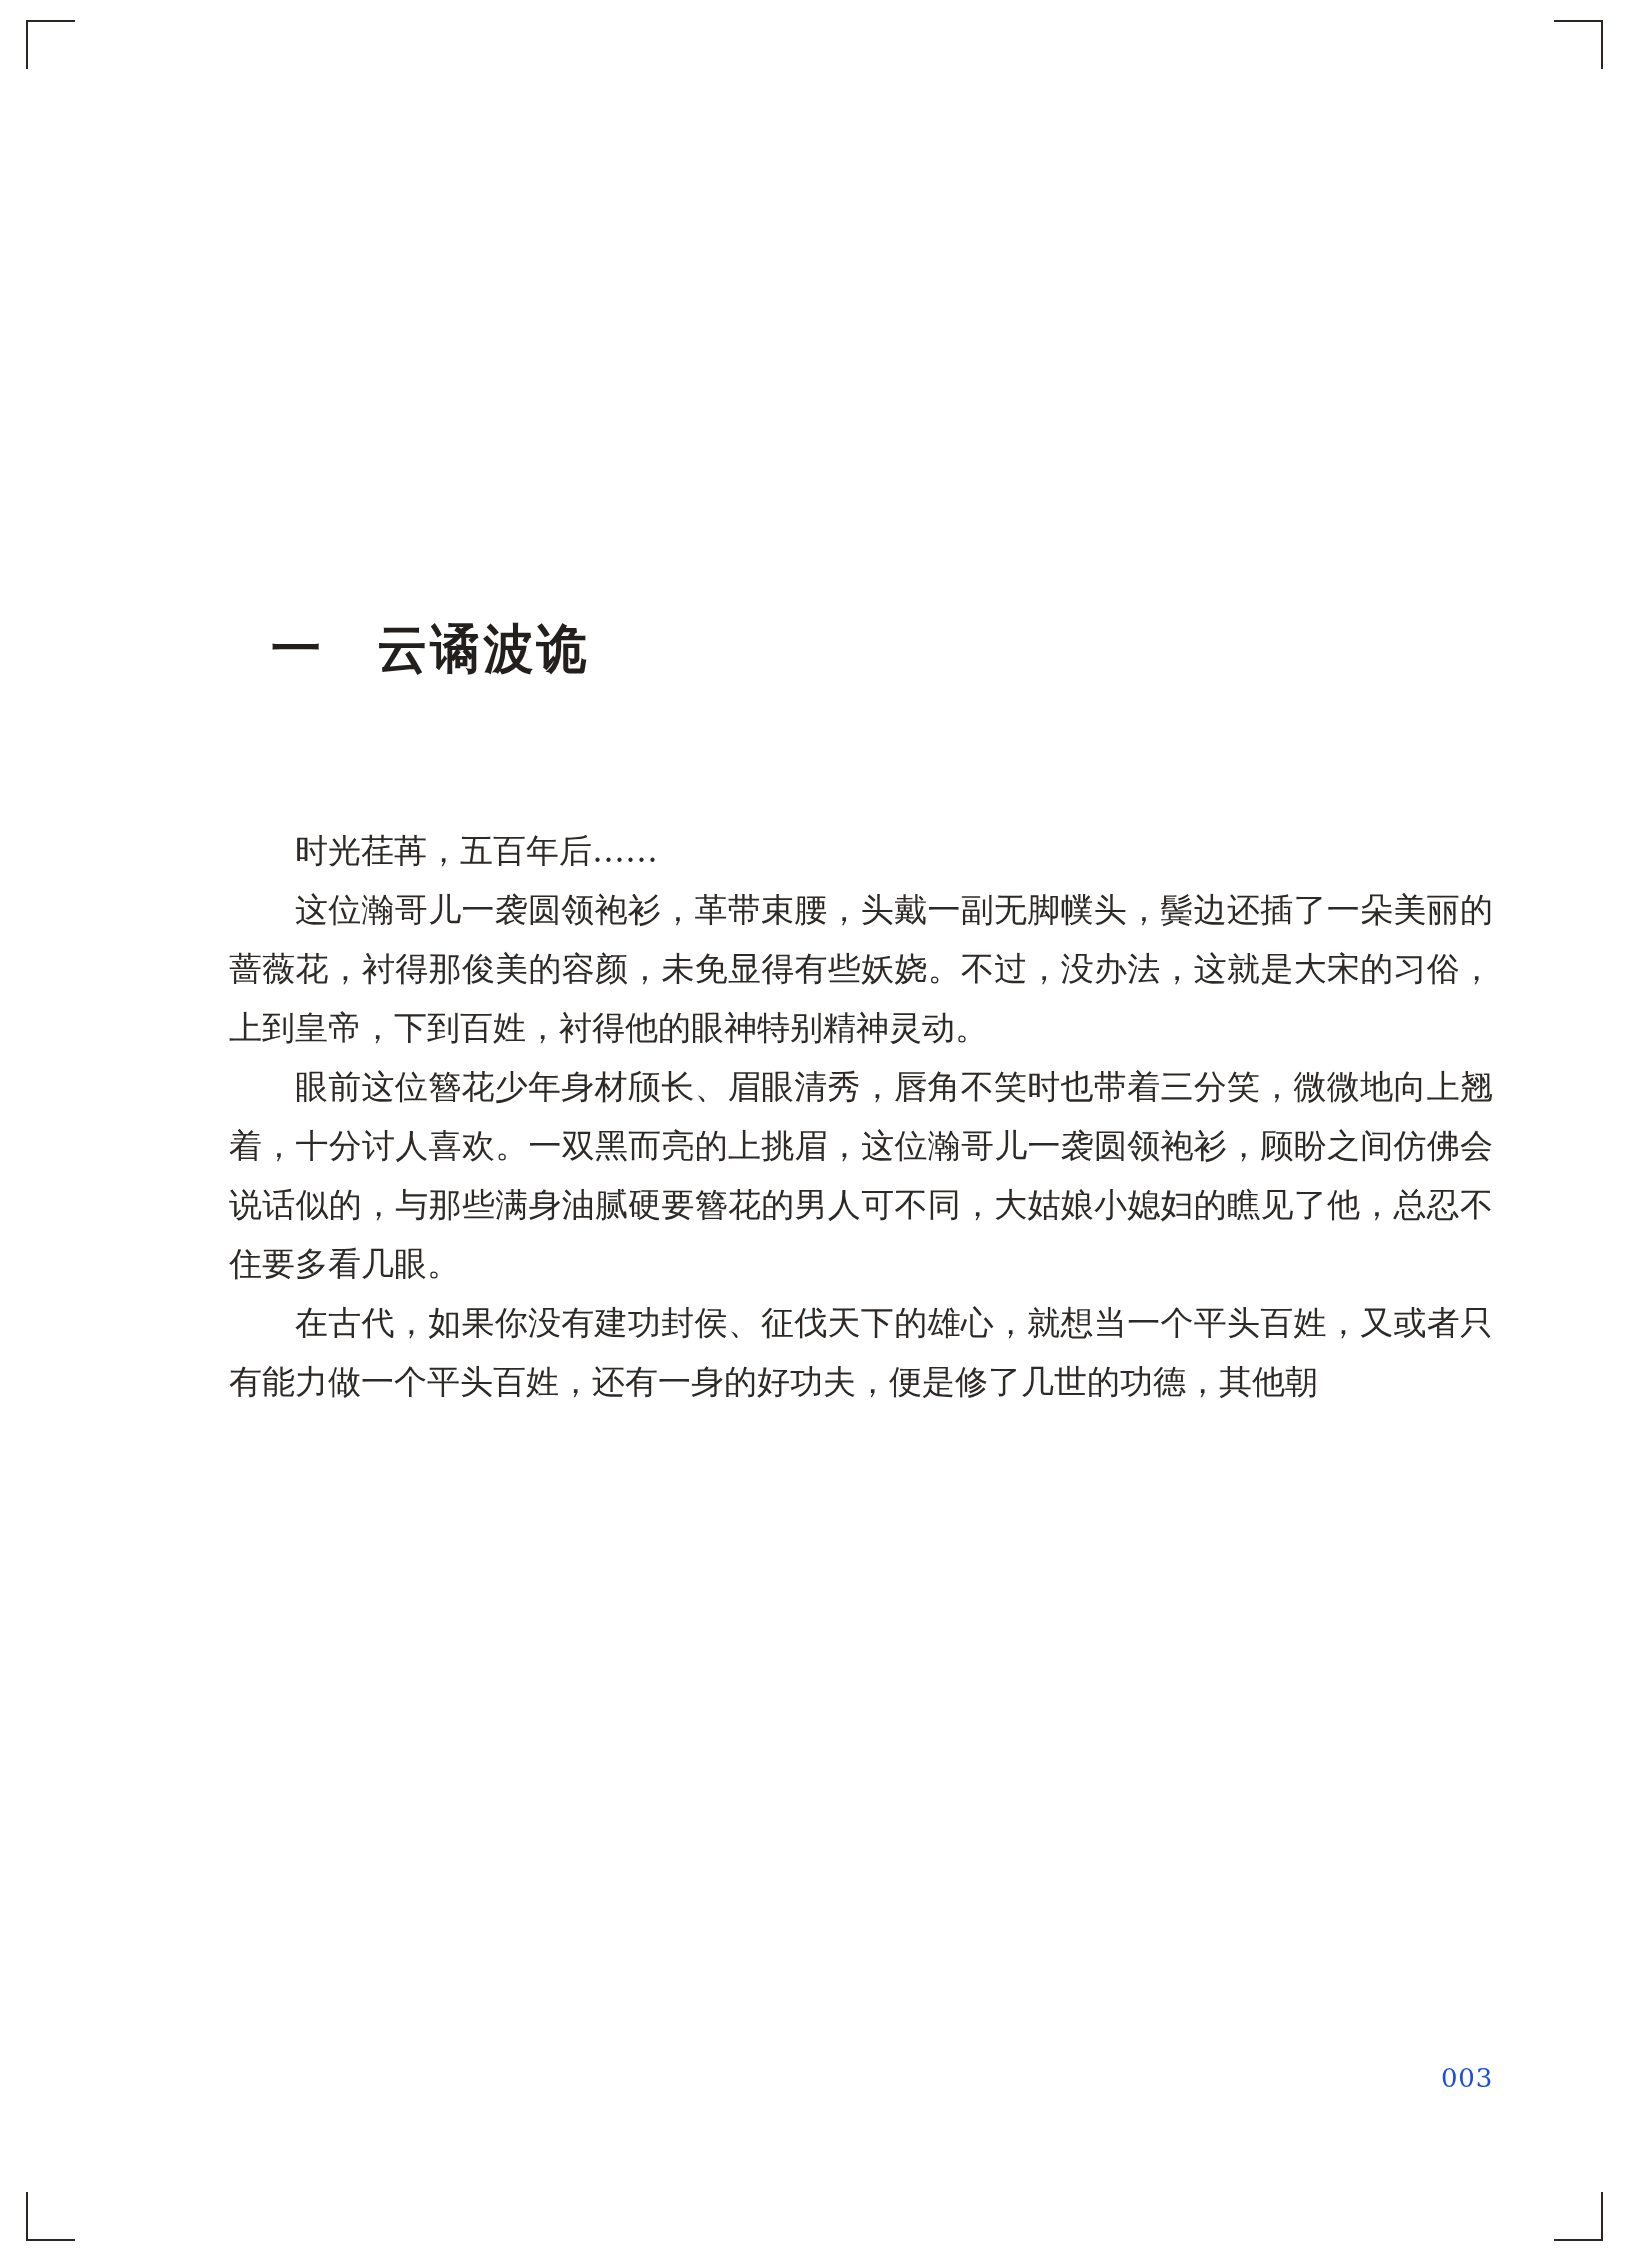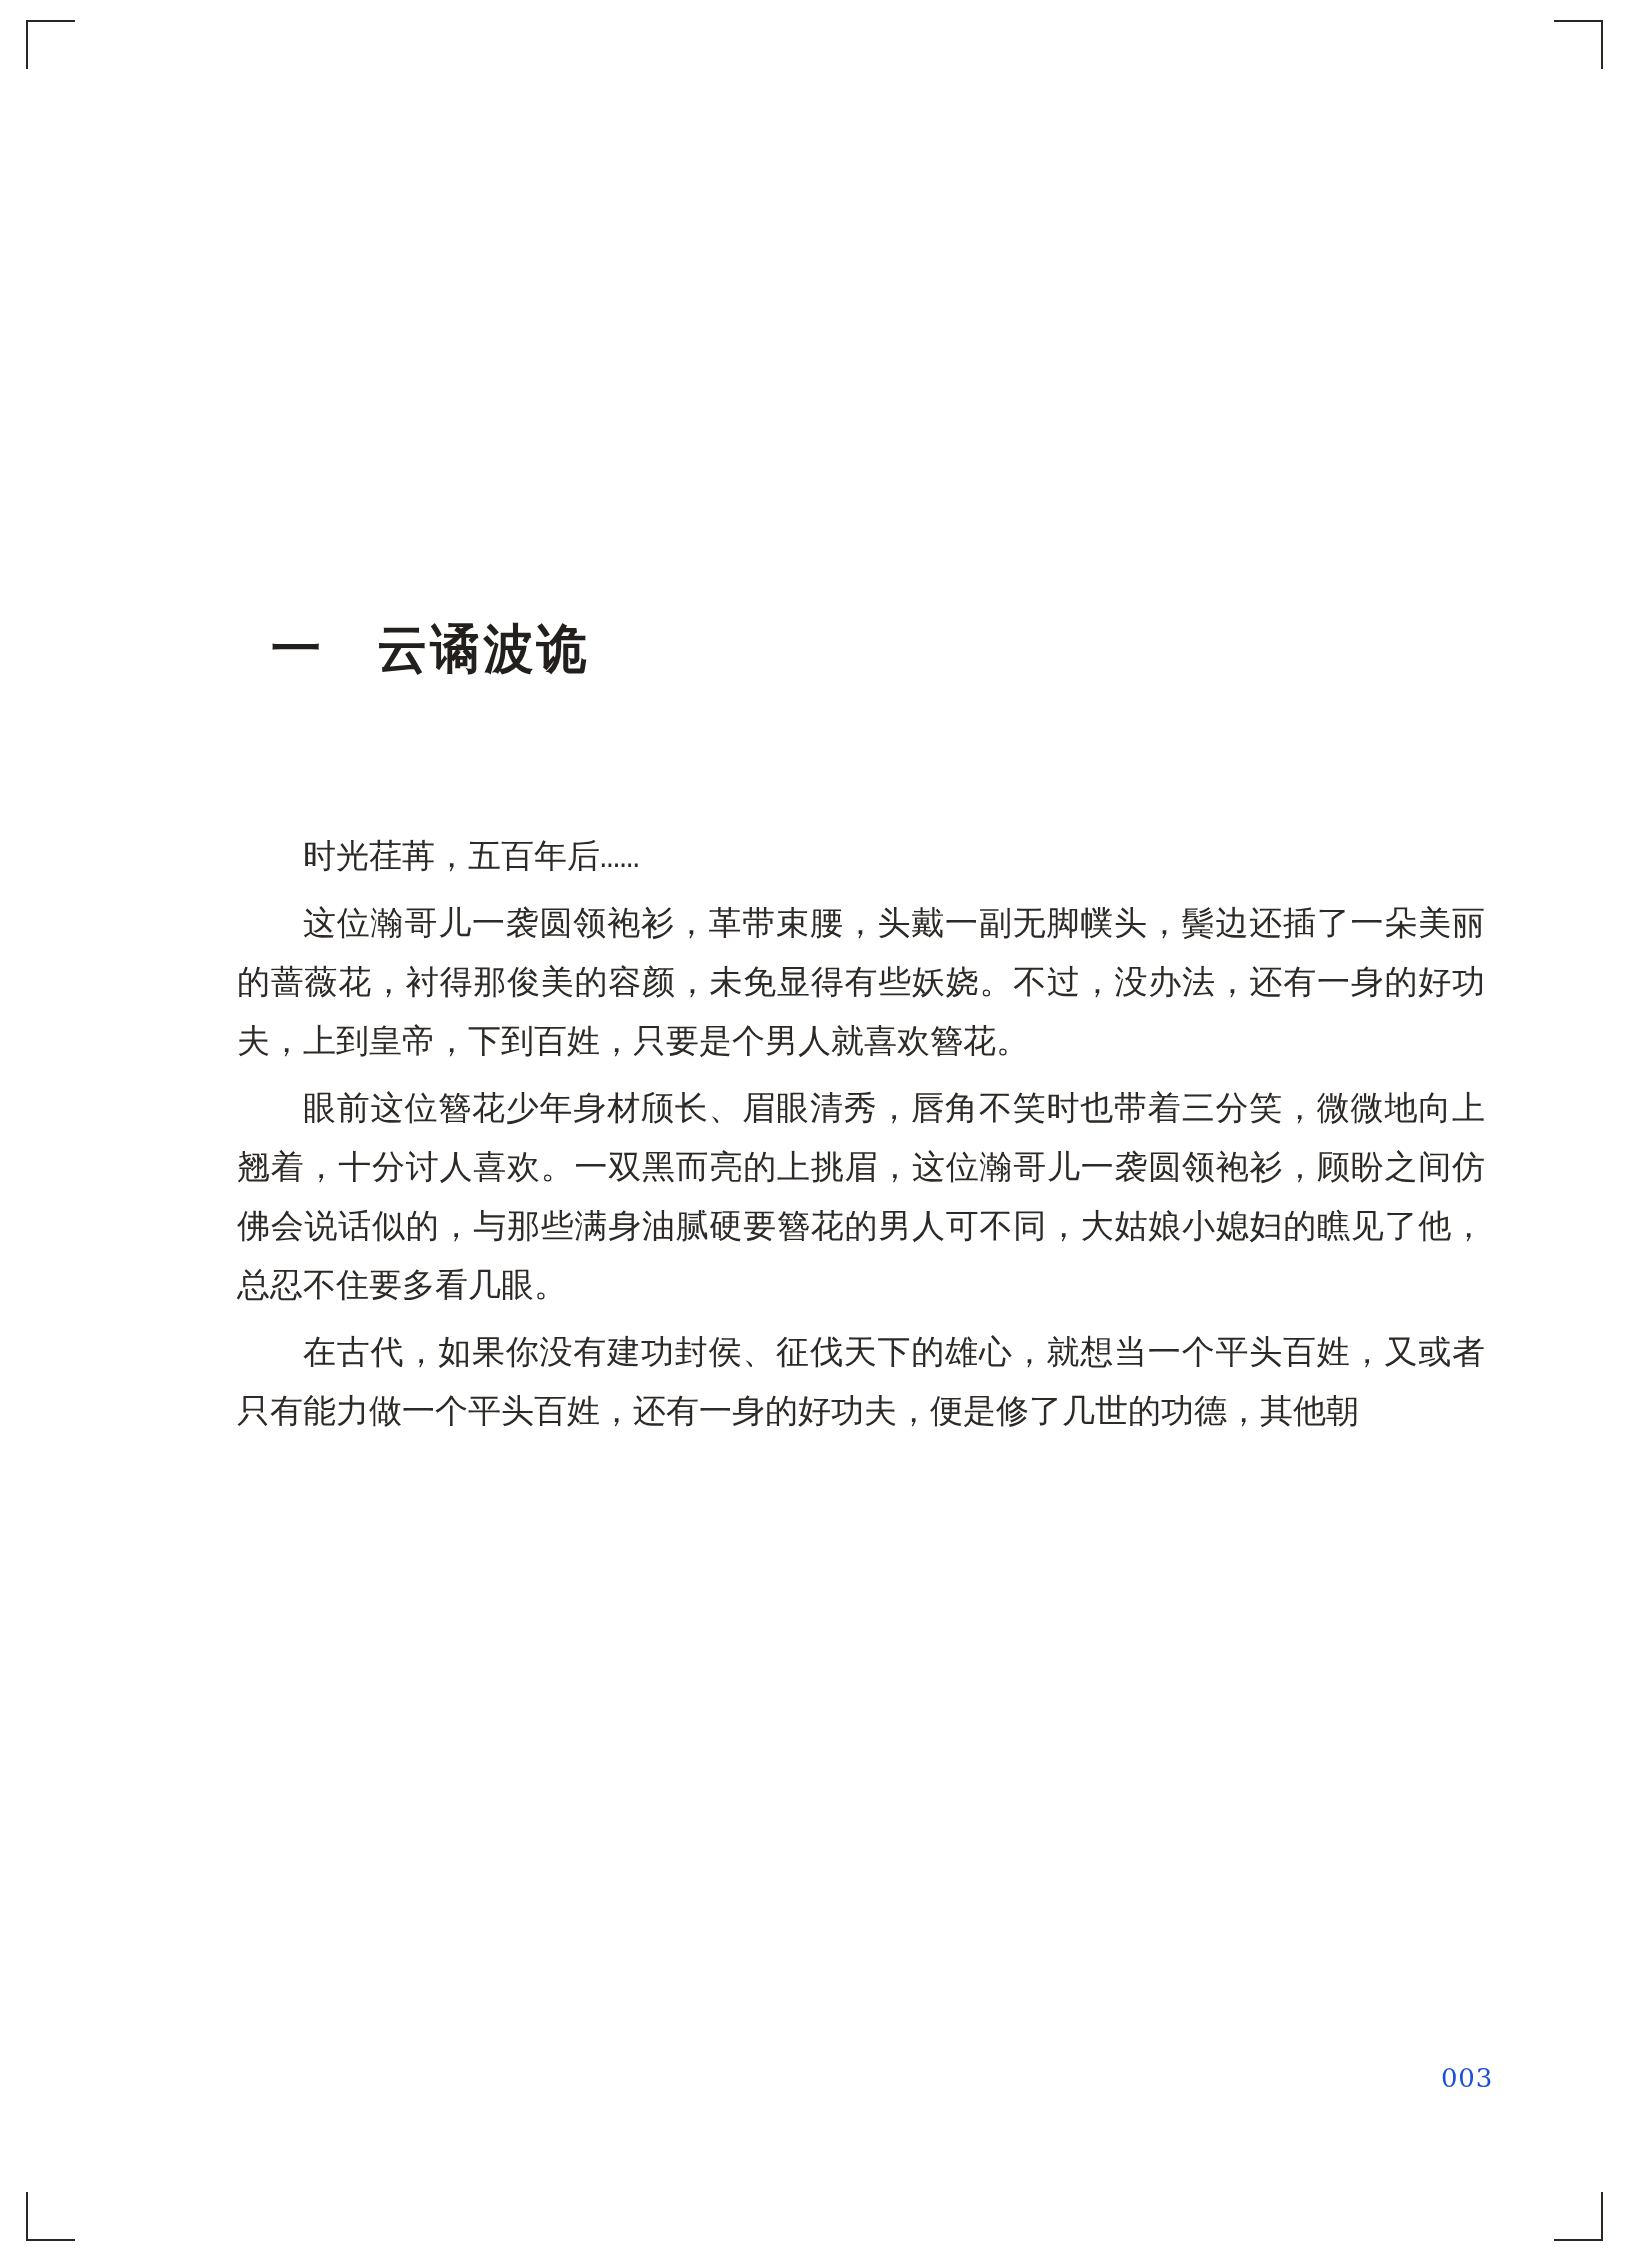--- a/index.html
+++ b/index.html
@@ -77,26 +77,25 @@
     top: 821px;
     width: 1264px;
     font-size: 33px;
     line-height: 59px;
     color: #2d2926;
     text-align: justify;
     text-justify: inter-character;
   }
 
   .body-text p {
-    margin: 8px;
+    margin: 0;
     text-indent: 2em;
     text-align: justify;
     text-align-last: left;
     word-break: break-all;
-    font-family: Liberation Mono, monospace;
   }
 
   .page-number {
     position: absolute;
     right: 0;
     top: 2063px;
     font-family: "DejaVu Serif", "Liberation Serif", serif;
     font-size: 26px;
     letter-spacing: 0.8px;
     color: #1d4ed8;
@@ -109,21 +108,21 @@
 <div class="crop-mark crop-tr"></div>
 <div class="crop-mark crop-bl"></div>
 <div class="crop-mark crop-br"></div>
 
 <div class="page-body">
 
   <h1 class="chapter-title">一　云谲波诡</h1>
 
   <div class="body-text">
     <p>时光荏苒，五百年后……</p>
-    <p>这位瀚哥儿一袭圆领袍衫，革带束腰，头戴一副无脚幞头，鬓边还插了一朵美丽的蔷薇花，衬得那俊美的容颜，未免显得有些妖娆。不过，没办法，还有一身的好功夫，上到皇帝，下到百姓，只要是个男人就喜欢簪花。</p>
+    <p>这位瀚哥儿一袭圆领袍衫，革带束腰，头戴一副无脚幞头，鬓边还插了一朵美丽的蔷薇花，衬得那俊美的容颜，未免显得有些妖娆。不过，没办法，这就是大宋的习俗，上到皇帝，下到百姓，衬得他的眼神特别精神灵动。</p>
     <p>眼前这位簪花少年身材颀长、眉眼清秀，唇角不笑时也带着三分笑，微微地向上翘着，十分讨人喜欢。一双黑而亮的上挑眉，这位瀚哥儿一袭圆领袍衫，顾盼之间仿佛会说话似的，与那些满身油腻硬要簪花的男人可不同，大姑娘小媳妇的瞧见了他，总忍不住要多看几眼。</p>
     <p>在古代，如果你没有建功封侯、征伐天下的雄心，就想当一个平头百姓，又或者只有能力做一个平头百姓，还有一身的好功夫，便是修了几世的功德，其他朝</p>
   </div>
 
   <div class="page-number">003</div>
 
 </div>
 
 
 </body></html>

